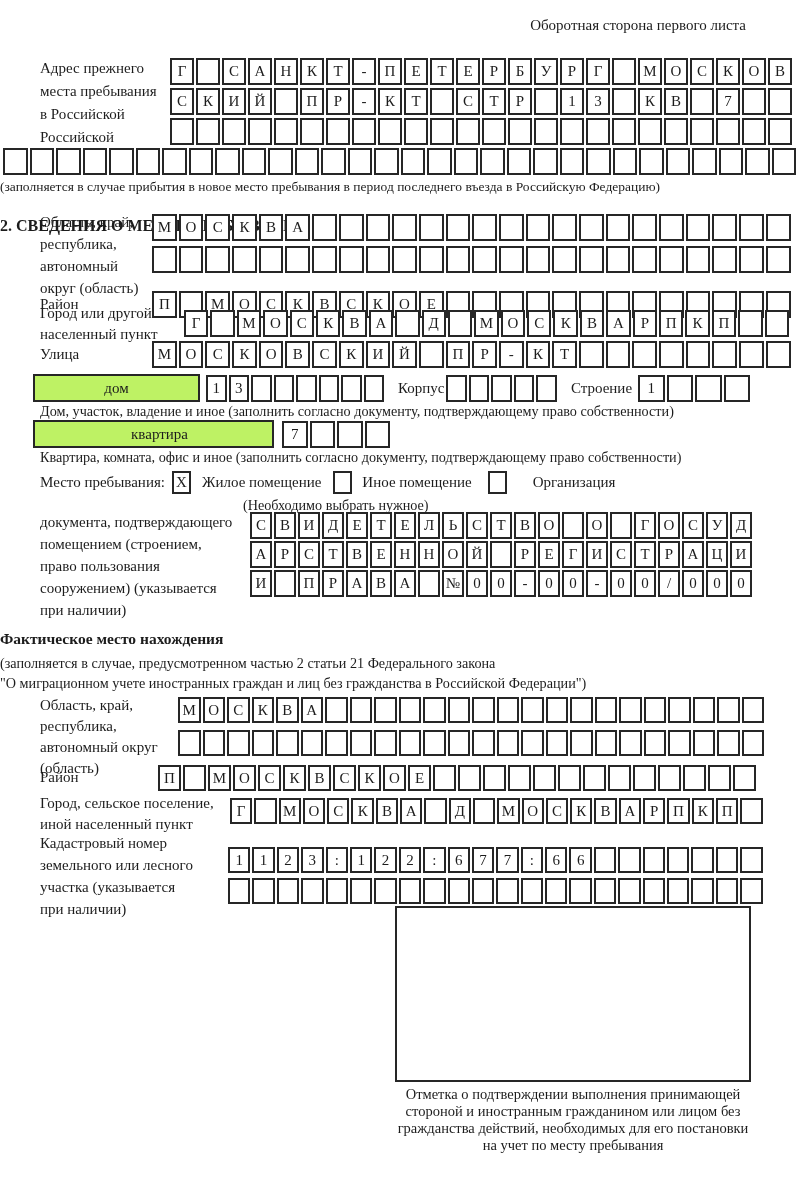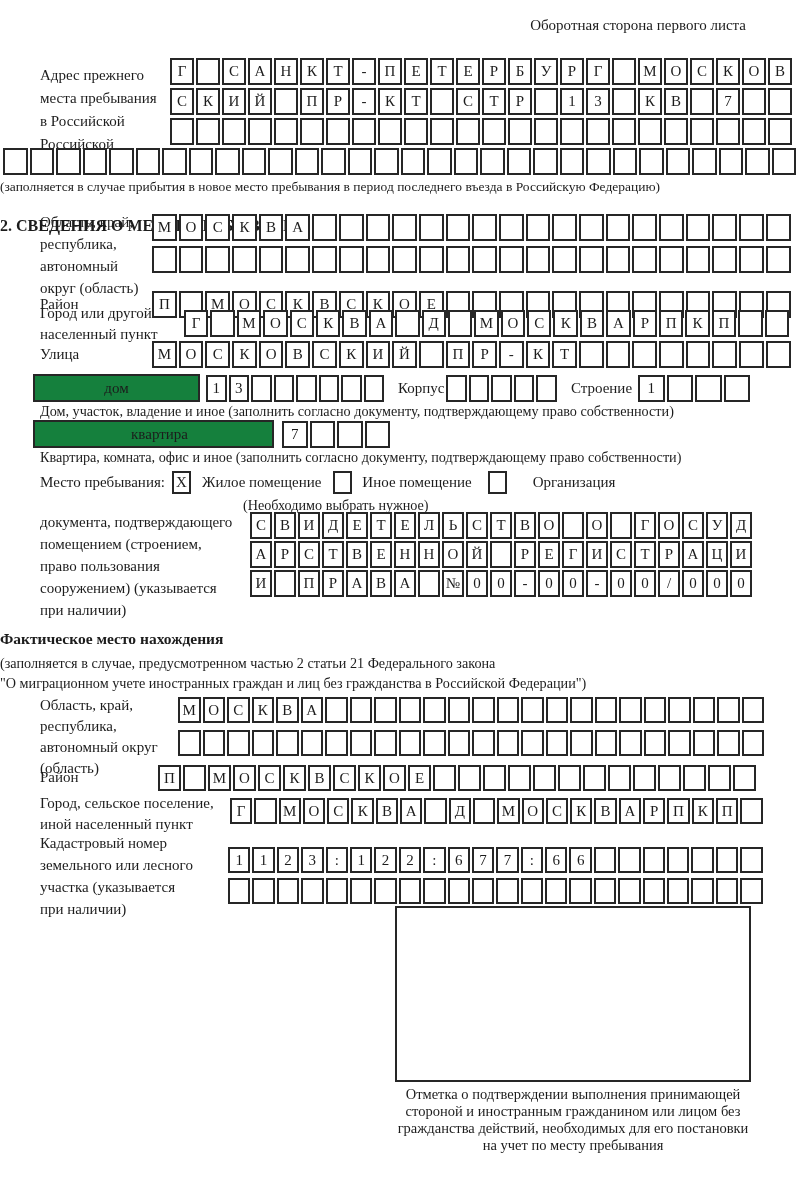--- a/index.html
+++ b/index.html
@@ -36,40 +36,40 @@
   .cells-doc   .cell { flex-basis: 22px;   width: 22px; }
   .cells-fact  .cell { flex-basis: 22.5px; width: 22.5px; height: 26px; }
   .cells-fact2 .cell { flex-basis: 23px;   width: 23px;  height: 26px; }
   .cells-fcity .cell { flex-basis: 22.3px; width: 22.3px; height: 26px; }
   .cells-cad   .cell { flex-basis: 22.4px; width: 22.4px; height: 26px; }
   .cells-house .cell { flex-basis: 20.5px; width: 20.5px; }
   .cells-stro  .cell { flex-basis: 26.5px; width: 26.5px; }
   .cells-apt   .cell { flex-basis: 25.5px; width: 25.5px; }
 
   .field-box {
-    height: 28px; border: 2px solid #262626; background: #15803d;
+    height: 28px; border: 2px solid #262626; background: #bef264;
     display: flex; align-items: center; justify-content: center;
     font-size: 15px;
   }
   .inline-row { display: flex; align-items: center; }
   .checkbox {
     width: 19px; height: 23px; border: 2px solid #262626; background: #fff;
     display: flex; align-items: center; justify-content: center;
     font-size: 15px;
   }
   .caption { font-size: 14.2px; white-space: nowrap; }
   .footnote { font-size: 13.5px; }
   .stamp-box { border: 2px solid #262626; background: #fff; }
 </style>
 </head>
 <body>
 
 <div class="abs" style="top:17px; right:54px;">Оборотная сторона первого листа</div>
 
-<div class="abs label-col lh23" style="top:57px; left:40px;margin-top:7px;">
+<div class="abs label-col lh23" style="top:57px; left:40px;">
     <div>Адрес прежнего</div>
     <div>места пребывания</div>
     <div>в Российской</div>
     <div>Российской</div>
   </div>
 
 <div class="abs rows-col" style="top:58px; left:170px; gap:3px;">
   <div class="cellrow">
       <span class="cell">Г</span>
       <span class="cell"></span>

